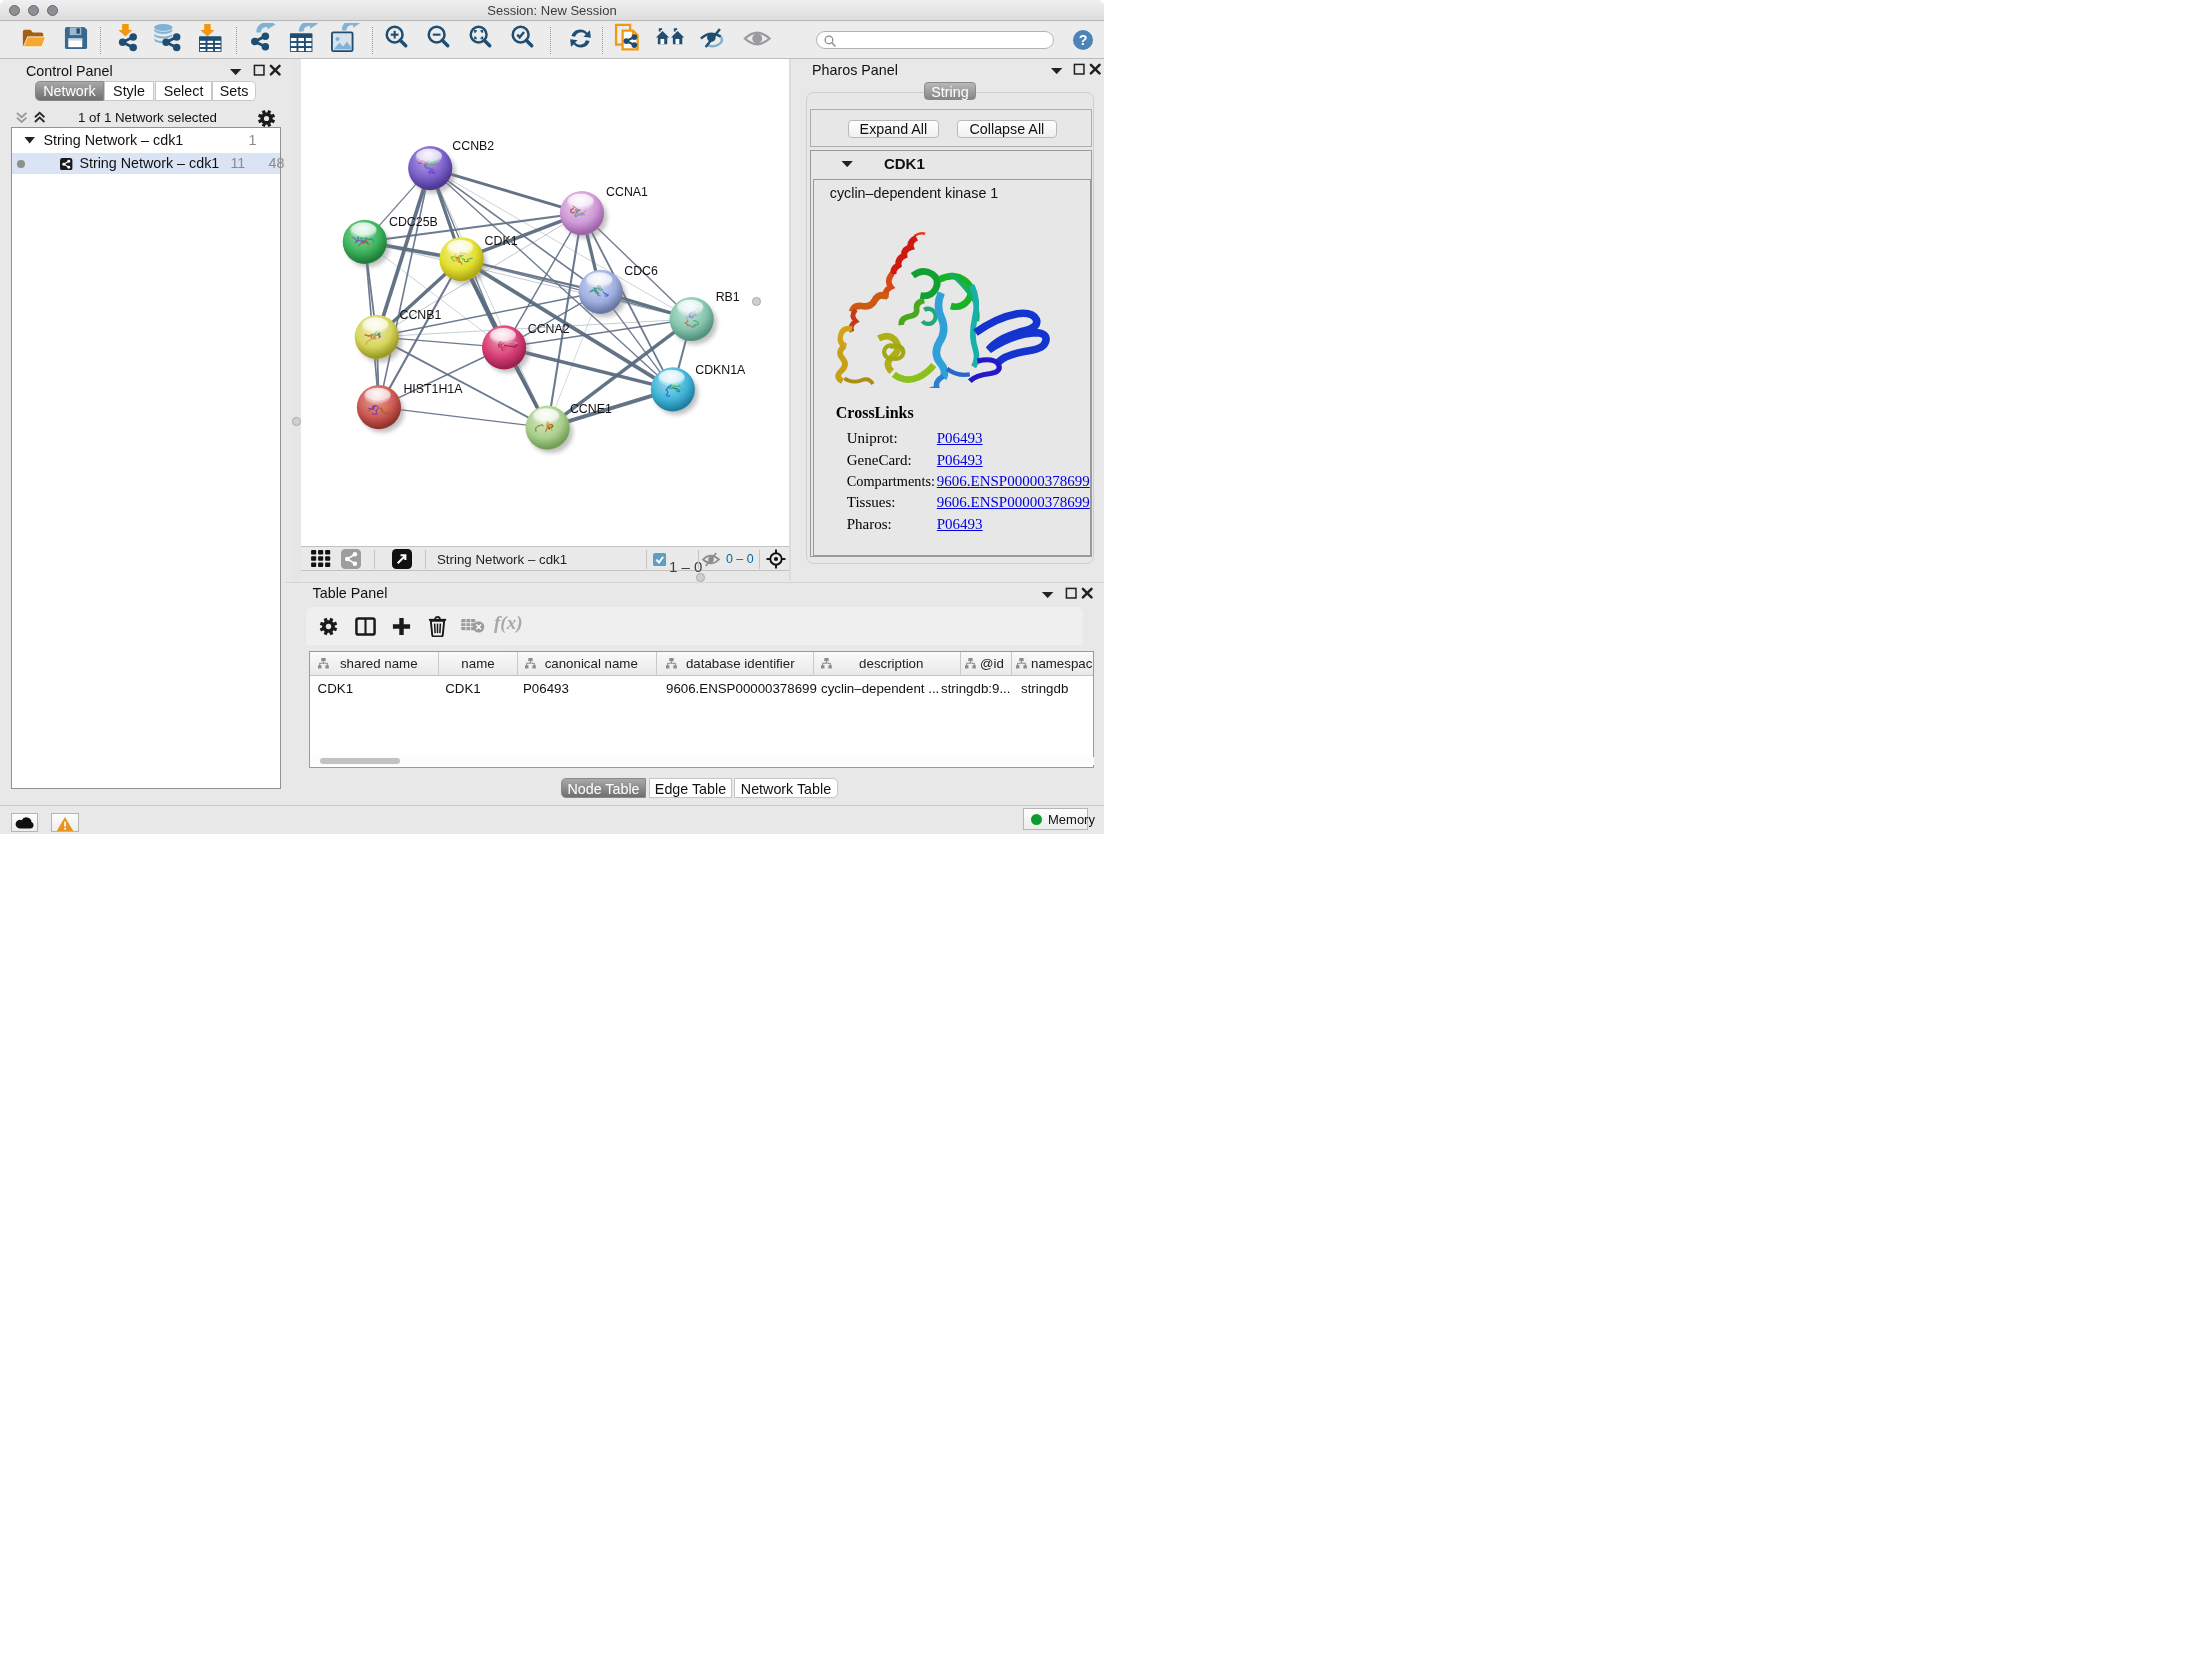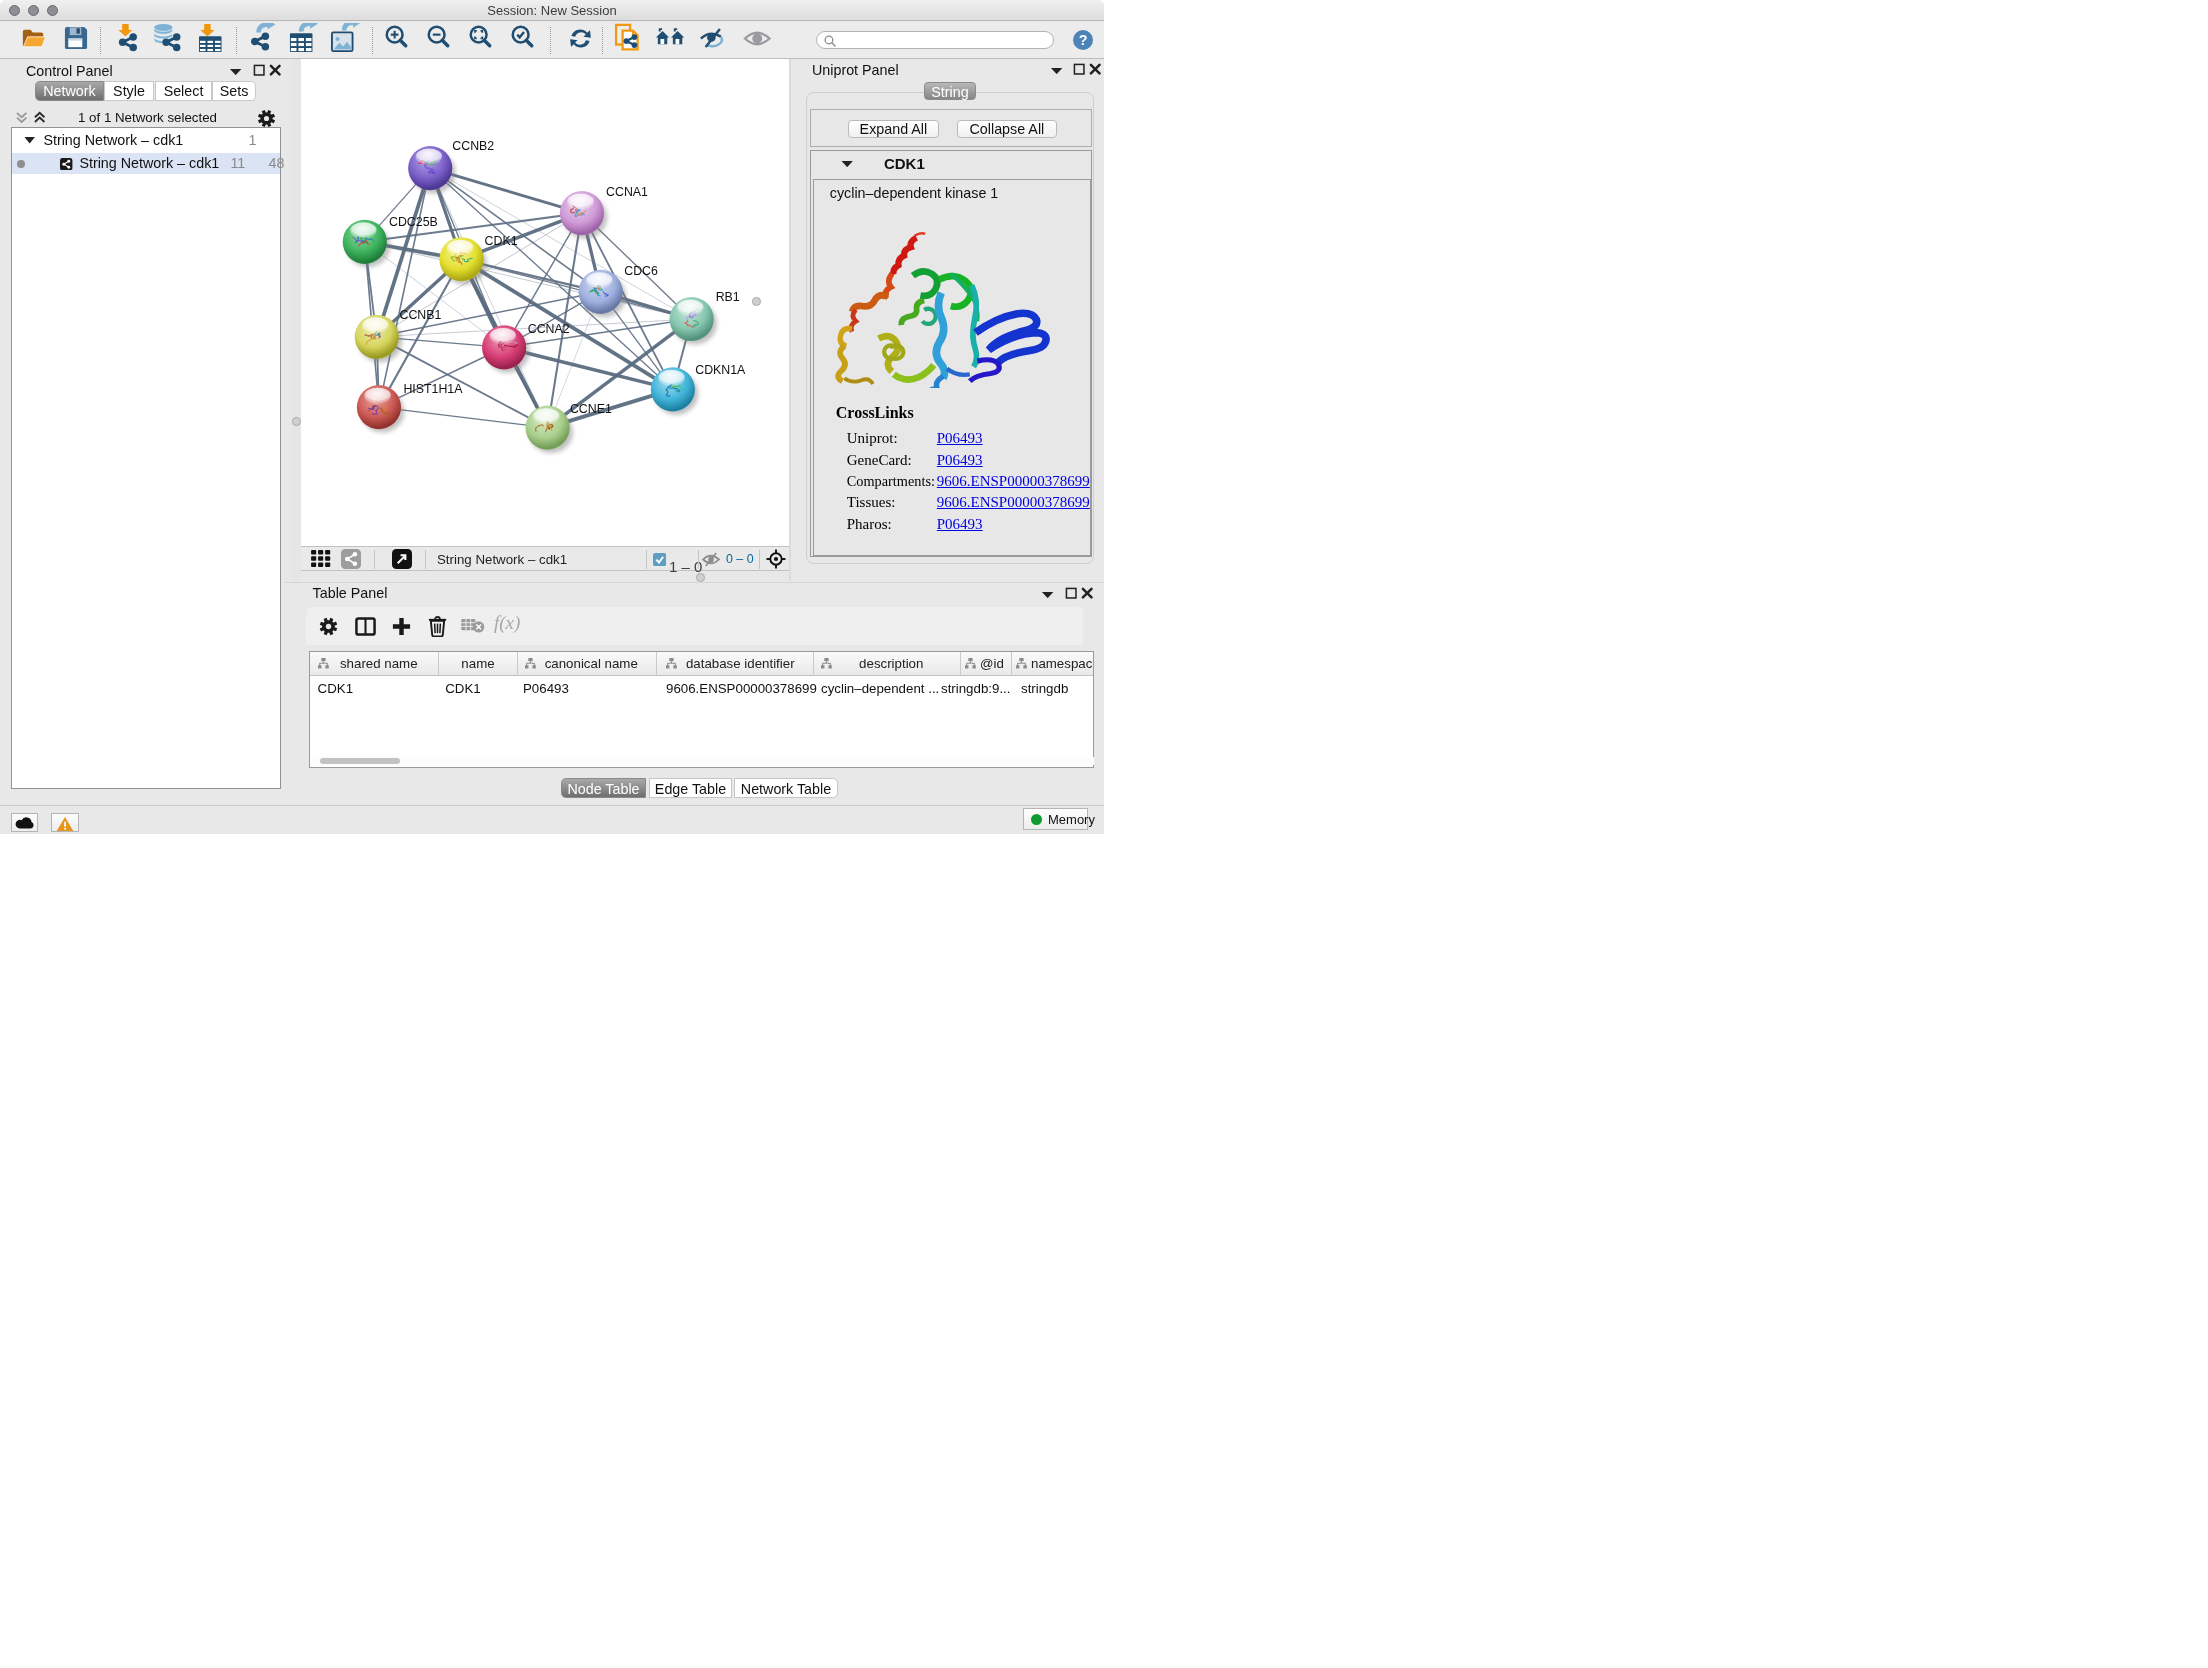--- a/index.html
+++ b/index.html
@@ -45,21 +45,21 @@
 #expbox { position:absolute; left:2.9px; top:16px; width:282px; height:38px; border:1px solid #adadad; }
 .rbtn { position:absolute; top:9.5px; height:18px; background:linear-gradient(#ffffff,#f0f0f0);
   border:1px solid #b9b9b9; border-radius:3.8px; font-size:14.3px; text-align:center; line-height:17px; color:#111; }
 #cdkbox { position:absolute; left:2.9px; top:57px; width:282px; height:407px; border:1px solid #9a9a9a; }
 #cdkinner { position:absolute; left:1.9px; top:27.6px; width:278px; height:377px; border:1px solid #9a9a9a; }
 .serif { font-family:"Liberation Serif", serif; }
 a.link { color:#0000e0; text-decoration:underline; }
 
 #tpanel { position:absolute; left:285px; top:582px; width:819px; height:224px; background:#e8e8e8;
   border-top:1px solid #d5d5d5; }
-#ttoolbar { position:absolute; left:21px; top:24px; width:777px; height:38px; background:#efefef; border-radius:5.7px 5.7px 0 0; }
+#ttoolbar { position:absolute; left:21px; top:24px; width:777px; height:38px; background:#efefef; border-radius:5.7px 5.7px 0 0;font-weight:bold; }
 #ttable { position:absolute; left:24px; top:68px; width:785px; height:117px; background:#fff; border:1px solid #9a9a9a; }
 #thead { position:absolute; left:0; top:0; width:100%; height:24px;
   background:linear-gradient(#fafafa,#e9e9e9); border-bottom:1px solid #c3c3c3; }
 .thcell { position:absolute; top:0; height:24px; border-right:1px solid #c9c9c9; }
 .thlabel { position:absolute; top:3.8px; width:100%; text-align:center; font-size:13.3px; color:#222; }
 .tcell { position:absolute; top:28.5px; font-size:13.3px; color:#111; }
 #tscroll { position:absolute; left:1px; bottom:1.9px; width:783px; height:8.6px; background:#fcfcfc; }
 #tthumb { position:absolute; left:8.6px; top:1px; width:80px; height:6.7px; background:#c2c2c2; border-radius:3.8px; }
 .btab { position:absolute; top:195px; height:20.4px; background:#fff; border:1px solid #c6c6c6;
   font-size:14.3px; text-align:center; line-height:20px; color:#111; }
@@ -595,21 +595,21 @@
         <circle cx="10.5" cy="10.5" r="2.2" fill="#111"></circle>
       </svg>
 </div>
 <div class="abs" style="left:789px;top:59px;width:1.9px;height:522px;background:#dcdcdc"></div>
 <div class="abs" style="left:291px;top:59px;width:9.5px;height:746px;background:#e6e6e6"></div>
 <div class="abs" style="left:292px;top:417px;width:8.6px;height:8.6px;border-radius:50%;background:#cfcfcf;border:1px solid #aaa"></div>
 <div class="abs" style="left:752px;top:297px;width:8.6px;height:8.6px;border-radius:50%;background:#cfcfcf;border:1px solid #aaa"></div>
 <div class="abs" style="left:696px;top:573px;width:8.6px;height:8.6px;border-radius:50%;background:#cfcfcf;border:1px solid #aaa"></div>
 
 <div id="rpanel">
-  <div class="ptitle abs" style="left:21px;top:2.9px">Uniprot Panel</div>
+  <div class="ptitle abs" style="left:21px;top:2.9px">Pharos Panel</div>
   <svg class="abs" style="left:259px;top:7.6px" width="13.3" height="7.6" viewBox="0 0 14 8">
         <path d="M1,1 L7,7.5 L13,1 z" fill="#222"></path>
       </svg>
   <svg class="abs" style="left:282px;top:3.8px" width="12.4" height="12.4" viewBox="0 0 13 13">
         <rect x="1.5" y="1.5" width="10" height="10" fill="none" stroke="#222" stroke-width="1.6"></rect>
       </svg>
   <svg class="abs" style="left:298px;top:3.8px" width="12.4" height="12.4" viewBox="0 0 13 13">
         <path d="M2,2 L11,11 M11,2 L2,11" stroke="#222" stroke-width="2.6" stroke-linecap="round"></path>
       </svg>
   <div id="rcontainer">

